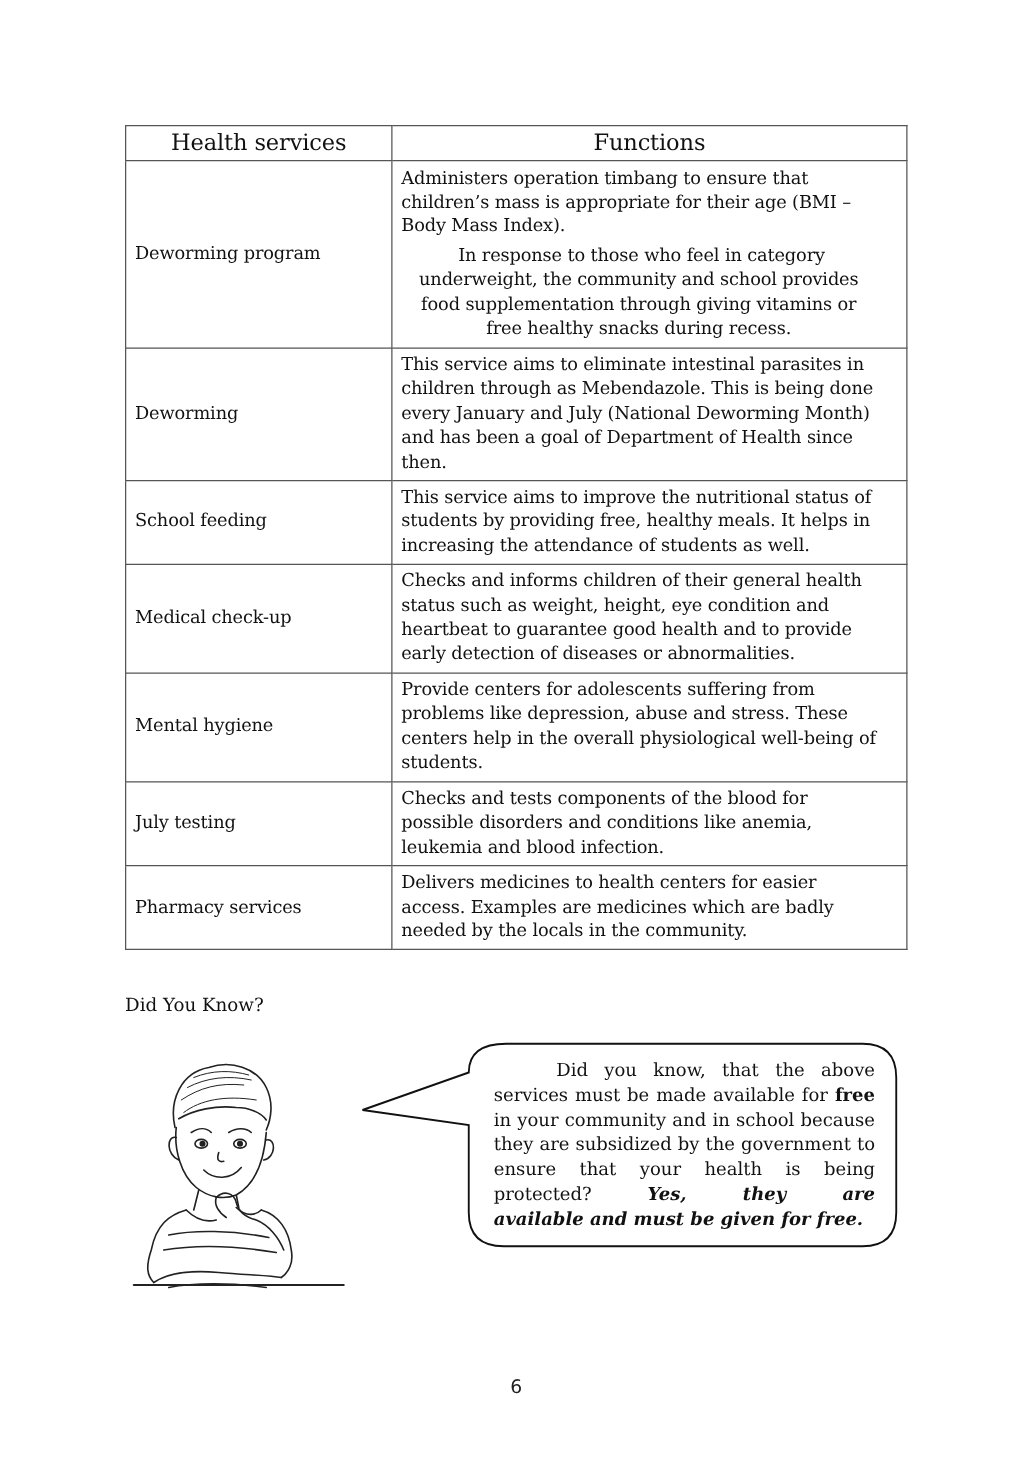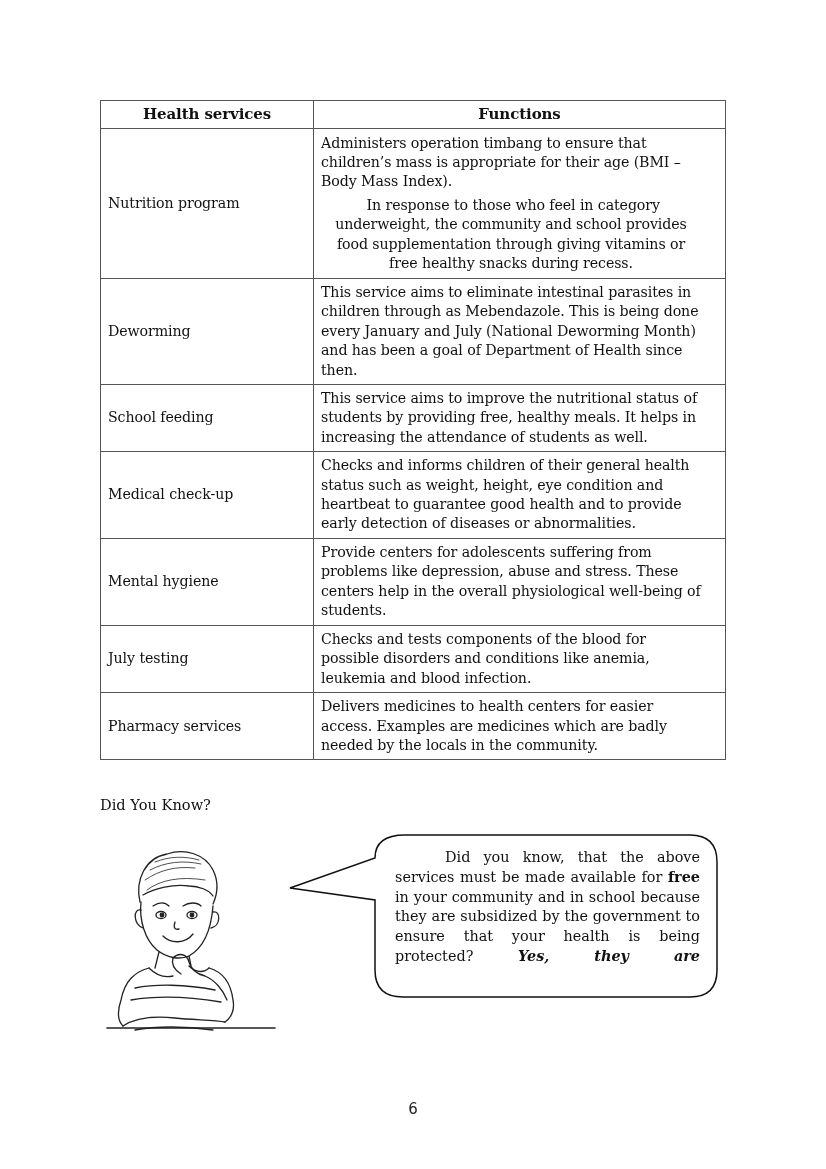--- a/index.html
+++ b/index.html
@@ -28,25 +28,25 @@
       border-collapse: collapse;
       font-size: 14.2px;
       line-height: 19.4px;
       letter-spacing: -0.1px;
     }
     table.services th, table.services td {
       border: 1px solid #555555;
       vertical-align: middle;
     }
     table.services th {
-      font-weight: bold;
+      font-weight: normal;
       height: 27px;
       padding: 0;
       text-align: center;
-      font-size: 15px;
+      font-size: 18px;
     }
     table.services th.col1 { width: 212px; }
     table.services td.svc {
       padding: 0 7px;
       width: 198px;
     }
     table.services td.fn {
       padding: 4px 24px 4px 7px;
     }
     .fn p {
@@ -116,21 +116,21 @@
 
   <table class="services">
     <thead>
       <tr>
         <th class="col1">Health services</th>
         <th>Functions</th>
       </tr>
     </thead>
     <tbody>
       <tr style="height:150px">
-        <td class="svc">Nutrition program</td>
+        <td class="svc">Deworming program</td>
         <td class="fn">
           <p>Administers operation timbang to ensure that children’s mass is appropriate for their age (BMI – Body Mass Index).</p>
           <p style="white-space:pre-wrap"> In response to those who feel in category underweight, the community and school provides food supplementation through giving vitamins or free healthy snacks during recess.</p>
         </td>
       </tr>
       <tr style="height:106px">
         <td class="svc">Deworming</td>
         <td class="fn">
           <p>This service aims to eliminate intestinal parasites in children through as Mebendazole. This is being done every January and July (National Deworming Month) and has been a goal of Department of Health since then.</p>
         </td>
@@ -210,16 +210,17 @@
 
     <path d="M2 188 L170 188" stroke-width="1.6"></path>
   </svg>
 
   <svg class="bubble-svg" viewBox="0 0 440 175" fill="#fff" stroke="#111" stroke-width="1.5">
     <path d="M120 5 L405 5 Q432 5 432 32 L432 140 Q432 167 405 167 L118 167 Q90 167 90 140 L90 70 L5 58 L90 28 Q90 5 120 5 Z"></path>
   </svg>
 
   <div class="bubble-text">
     <span class="indent"></span><span>Did you know, that the above services must be made available for </span><b>free</b><span> in your community and in school because they are subsidized by the government to ensure that your health is being protected? </span><b><i>Yes, they are</i></b>
+    <div class="last"><b><i>available and must be given for free.</i></b></div>
   </div>
 
   <div class="page-number">6</div>
 </div>
 
 </body></html>

